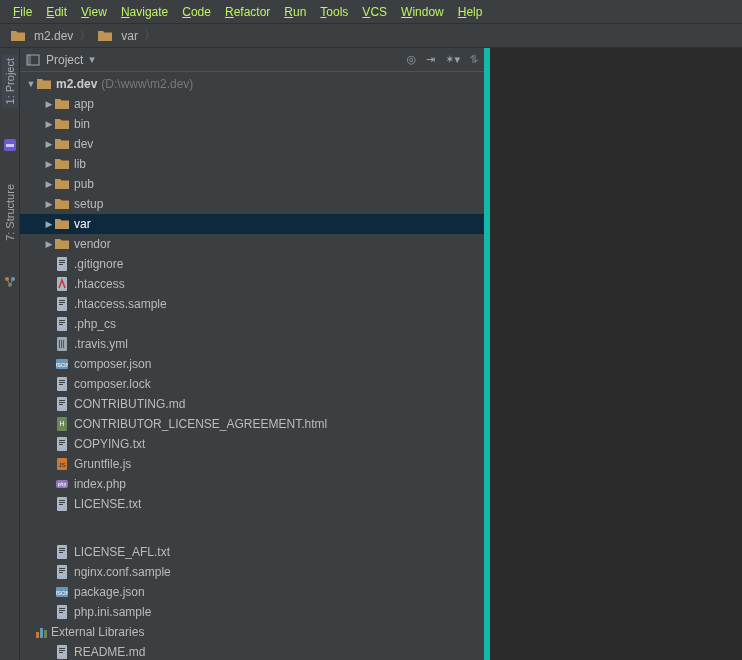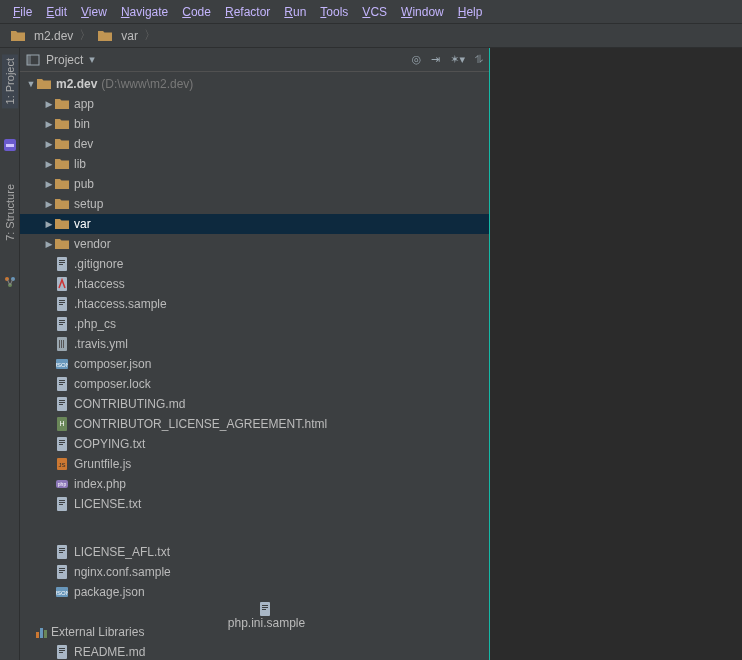--- a/index.html
+++ b/index.html
@@ -1,31 +1,31 @@
 <!DOCTYPE html>
 <html><head>
 <meta charset="utf-8">
 <style>
   html,body{margin:0;padding:0;width:742px;height:660px;background:#3c3f41;color:#bbb;font-family:"Segoe UI",Arial,sans-serif;font-size:12px;overflow:hidden}
   *{box-sizing:border-box}
   
   .menubar{height:24px;background:#3c3f41;display:flex;align-items:center;padding:0 6px;border-bottom:1px solid #2d2f30}
-  .menubar .mitem{padding:2px 7px;color:#c4b5fd;cursor:default}
+  .menubar .mitem{padding:2px 7px;color:#bef264;cursor:default}
   .menubar .mitem u{text-decoration:underline}
   
   .crumb{height:24px;background:#3c3f41;display:flex;align-items:center;padding:0 6px;border-bottom:1px solid #2d2f30}
   .crumb .cseg{display:flex;align-items:center;gap:4px;padding:2px 4px;color:#bbb}
   .crumb .sep{color:#6e6e6e;margin:0 2px}
   
   .body{display:flex;height:calc(660px - 48px)}
   .leftstrip{width:20px;background:#3c3f41;border-right:1px solid #2d2f30;display:flex;flex-direction:column;align-items:center;padding-top:6px;gap:28px}
   .vtab{writing-mode:vertical-rl;transform:rotate(180deg);font-size:11px;color:#aaa;padding:4px 2px}
   .vtab.active{background:#4b6eaf22}
   .leftstrip .sq{width:14px;height:14px;margin-top:2px}
-  .projcol{width:470px;background:#3c3f41;border-right:1px solid #14b8a6;display:flex;flex-direction:column}
+  .projcol{width:470px;background:#3c3f41;border-right:6px solid #14b8a6;display:flex;flex-direction:column}
   .editor{flex:1;background:#2b2b2b}
   
   .phead{height:24px;background:#3c3f41;border-bottom:1px solid #515151;display:flex;align-items:center;padding:0 6px;justify-content:space-between}
   .phead .left{display:flex;align-items:center;gap:6px}
   .phead .right{display:flex;align-items:center;gap:10px}
   .phead .ticon{color:#9aa7b0;font-size:11px}
   
   .tree{overflow:auto;flex:1;padding-top:2px}
   .node{display:flex;align-items:center;height:20px;white-space:nowrap;color:#bbb}
   .node.sel{background:#0d293e;color:#fff}
@@ -367,21 +367,21 @@
         <div class="node" style="padding-left: 24px;">
           <span class="arrow"></span>
           <span class="icon file">
             <svg viewBox="0 0 12 14">
               <rect x="0" y="2" width="12" height="10" fill="#6897bb" rx="1"></rect>
               <text x="6" y="10" text-anchor="middle" font-size="6" fill="#fff" font-family="Arial">JSON</text>
             </svg>
           </span>
           <span>package.json</span>
         </div>
-        <div class="node" style="padding-left: 24px; flex-direction: column;">
+        <div class="node" style="padding-left: 24px;">
           <span class="arrow"></span>
           <span class="icon file">
             <svg viewBox="0 0 12 14">
               <rect x="1" y="0" width="10" height="14" fill="#a9b7c6" rx="1"></rect>
               <rect x="3" y="3" width="6" height="1" fill="#3c3f41"></rect>
               <rect x="3" y="5" width="6" height="1" fill="#3c3f41"></rect>
               <rect x="3" y="7" width="4" height="1" fill="#3c3f41"></rect>
             </svg>
           </span>
           <span>php.ini.sample</span>

